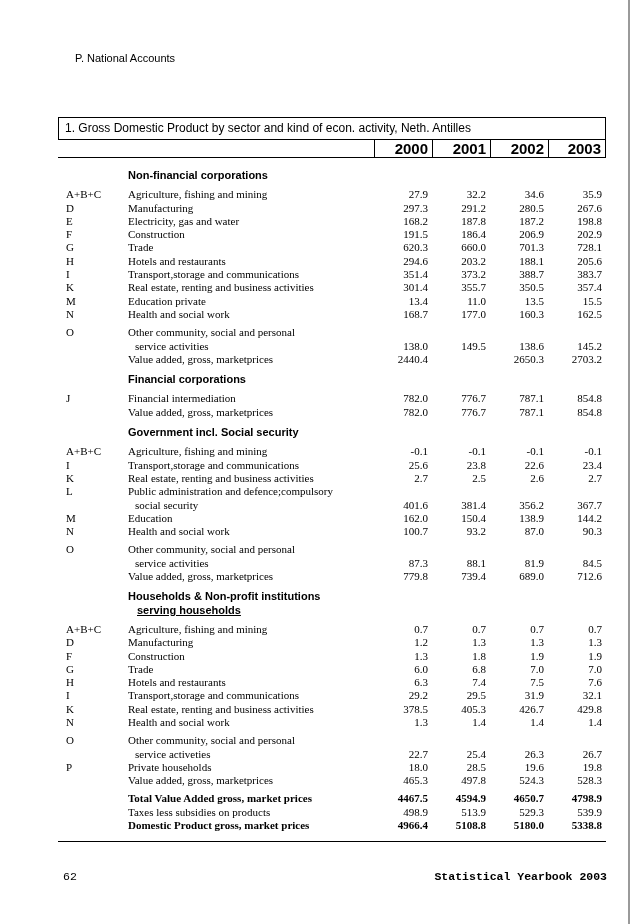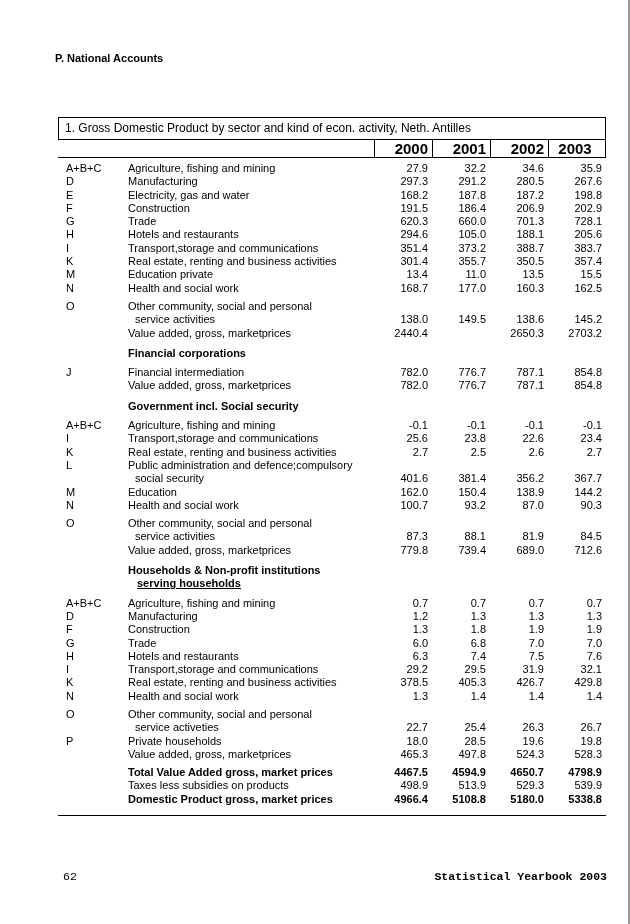--- a/index.html
+++ b/index.html
@@ -10,22 +10,22 @@
     background:#ffffff;
     font-family:"Liberation Sans", sans-serif;
     color:#000;
     overflow:hidden;
   }
   .scan-edge {
     position:absolute; right:0; top:0; width:2px; height:100%;
     background:#9a9a9a;
   }
   .doc-header {
-    position:absolute; left:55px; top:52px;
-    font-size:11px; font-weight:bold;
+    position:absolute; left:75px; top:52px;
+    font-size:11px; font-weight:normal;
   }
   .table-wrap {
     position:absolute; left:58px; top:117px; width:548px;
   }
   .title-row {
     border:1.5px solid #000;
     padding:3px 6px 4px 6px;
     font-size:12px; line-height:14px; font-weight:normal;
   }
   .year-row {
@@ -33,36 +33,37 @@
     grid-template-columns:70px 1fr 58px 58px 58px 58px;
     border-bottom:1.5px solid #000;
   }
   .year-spacer { grid-column:1 / 3; }
   .year-cell {
     border-left:1.5px solid #000;
     text-align:right;
     padding:2px 4px 2px 0;
     font-size:15px; line-height:13px; font-weight:bold;
   }
-  .year-cell:last-child { border-right:1.5px solid #000;text-align:center; }
+  .year-cell:last-child { border-right:1.5px solid #000; }
   .table-body {
     padding-top:4px;
     padding-bottom:9px;
     border-bottom:1.5px solid #000;
     font-size:11px; line-height:13.3px;
   }
   .section-heading {
     margin:7px 0 6px 70px;
     font-weight:bold;
   }
   .section-heading .h2 { padding-left:9px;text-decoration:underline; }
   .row {
     display:grid;
     grid-template-columns:70px 1fr 58px 58px 58px 58px;
     align-items:end;
+    font-family:Liberation Serif, serif;
   }
   .row.gap { margin-top:5px; }
   .row.bold { font-weight:bold; }
   .row .code { padding-left:8px; align-self:start; }
   .row .label .l2 { padding-left:7px; }
   .row .val { text-align:right; padding-right:4px; white-space:nowrap; }
   .footer {
     position:absolute; left:63px; top:870px; width:544px;
     display:flex; justify-content:space-between; align-items:baseline;
     font-size:11.5px;
@@ -83,20 +84,23 @@
 
     <div class="year-row">
       <span class="year-spacer"></span>
       <span class="year-cell">2000</span>
       <span class="year-cell">2001</span>
       <span class="year-cell">2002</span>
       <span class="year-cell">2003</span>
     </div>
 
     <div class="table-body">
+        <div class="section-heading">
+          <div>Non-financial corporations</div>
+        </div>
         <div class="row">
           <span class="code">A+B+C</span>
           <div class="label">
             <div>Agriculture, fishing and mining</div>
           </div>
           <span class="val">27.9</span>
           <span class="val">32.2</span>
           <span class="val">34.6</span>
           <span class="val">35.9</span>
         </div>
@@ -139,21 +143,21 @@
           <span class="val">660.0</span>
           <span class="val">701.3</span>
           <span class="val">728.1</span>
         </div>
         <div class="row">
           <span class="code">H</span>
           <div class="label">
             <div>Hotels and restaurants</div>
           </div>
           <span class="val">294.6</span>
-          <span class="val">105.0</span>
+          <span class="val">203.2</span>
           <span class="val">188.1</span>
           <span class="val">205.6</span>
         </div>
         <div class="row">
           <span class="code">I</span>
           <div class="label">
             <div>Transport,storage and communications</div>
           </div>
           <span class="val">351.4</span>
           <span class="val">373.2</span>

